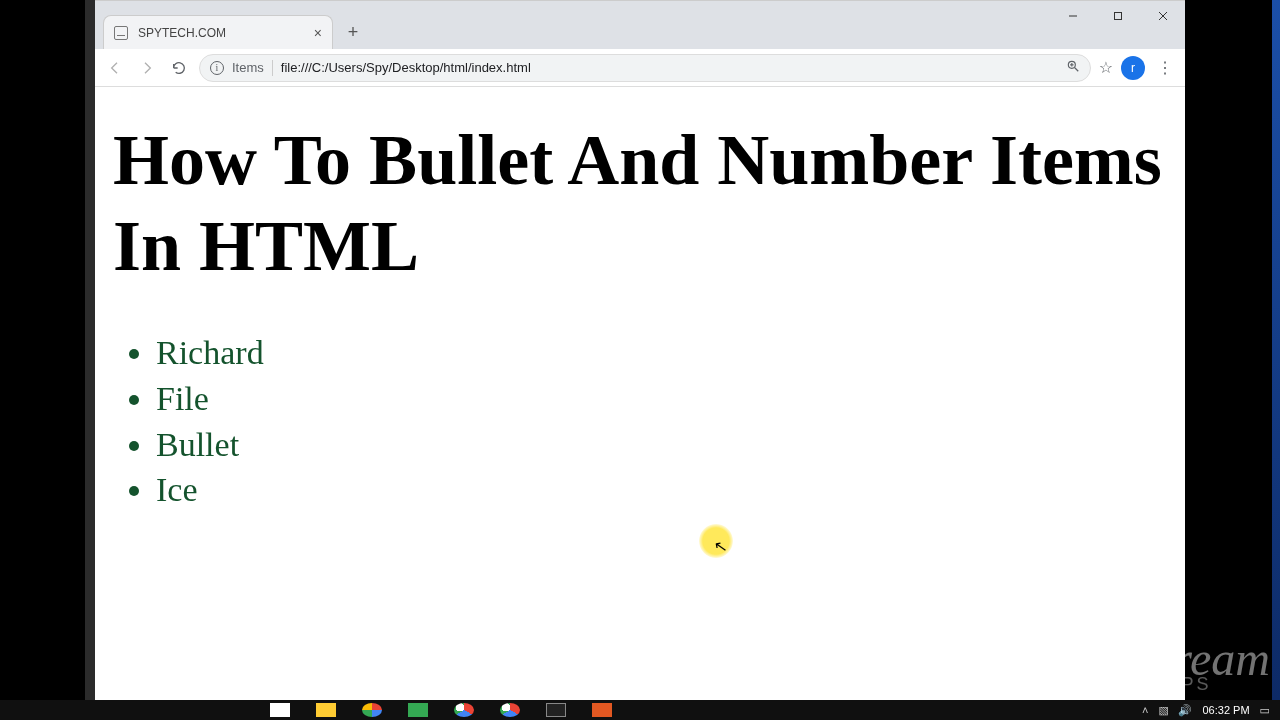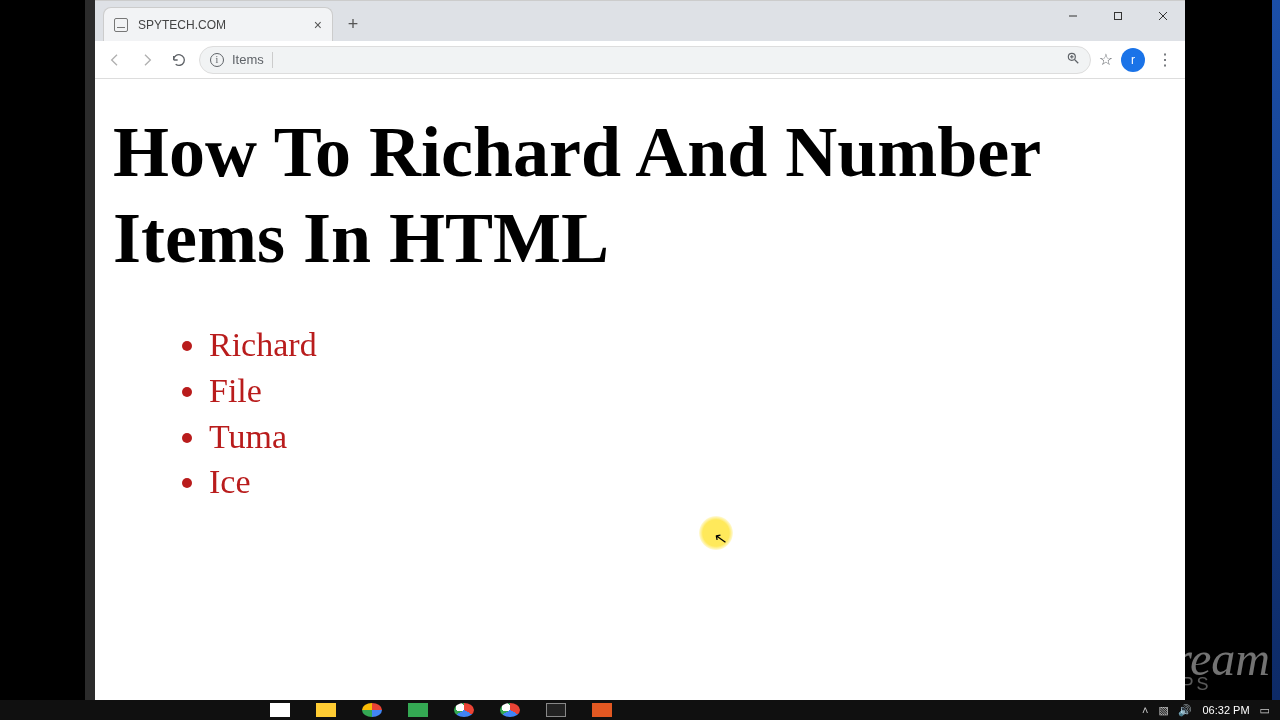--- a/index.html
+++ b/index.html
@@ -25,21 +25,21 @@
     width: 1090px;
     height: 700px;
     background: #fff;
     border-top: 1px solid #ccc;
     display: flex;
     flex-direction: column;
   }
 
   
   .tabstrip {
-    height: 40px;
+    height: 48px;
     background: #dee1e6;
     display: flex;
     align-items: flex-end;
     position: relative;
   }
   .tab {
     margin-left: 8px;
     height: 34px;
     width: 230px;
     background: #f2f3f5;
@@ -153,22 +153,22 @@
     font-weight: bold;
     font-size: 72px;
     line-height: 1.2;
     color: #000;
     margin-bottom: 40px;
   }
   .page ul {
     font-family: "Times New Roman", Times, serif;
     font-size: 34px;
     line-height: 1.35;
-    color: #b91c1c;
-    margin-left: 96px;
+    color: #14532d;
+    margin-left: 43px;
     list-style: disc;
   }
 
   
   .cursor-spot {
     position: absolute;
     width: 34px; height: 34px; border-radius: 50%;
     background: radial-gradient(circle, #ffe95b 0%, #ffe95b 55%, rgba(255,233,91,0) 75%);
     left: 604px; top: 437px;
   }
@@ -266,43 +266,44 @@
     <div class="nav-btn">
       <svg viewBox="0 0 24 24">
           <path d="M4 12a8 8 0 1 1 3 6.3M4 12V6m0 6h6" fill="none" stroke="currentColor" stroke-width="2"></path>
         </svg>
     </div>
 
     <div class="omnibox">
       <span class="info-icon">i</span>
       <span>Items</span>
       <span class="divider"></span>
+      <span class="url">file:///C:/Users/Spy/Desktop/html/index.html</span>
       <span class="zoom">
         <svg width="14" height="14" viewBox="0 0 24 24">
             <circle cx="10" cy="10" r="6" fill="none" stroke="currentColor" stroke-width="2"></circle>
             <line x1="15" y1="15" x2="21" y2="21" stroke="currentColor" stroke-width="2"></line>
             <line x1="7" y1="10" x2="13" y2="10" stroke="currentColor" stroke-width="2"></line>
             <line x1="10" y1="7" x2="10" y2="13" stroke="currentColor" stroke-width="2"></line>
           </svg>
       </span>
     </div>
 
     <span class="star">☆</span>
     <div class="avatar">
       <span>r</span>
     </div>
     <div class="kebab">⋮</div>
   </div>
 
   <div class="page">
-    <h1>How To Richard And Number Items In HTML</h1>
+    <h1>How To Bullet And Number Items In HTML</h1>
     <ul>
       <li>Richard</li>
       <li>File</li>
-      <li>Tuma</li>
+      <li>Bullet</li>
       <li>Ice</li>
     </ul>
 
     <div class="cursor-spot"></div>
     <div class="cursor-arrow">↖</div>
   </div>
 </div>
 
 <div class="watermark">
   <span>Icecream</span>

